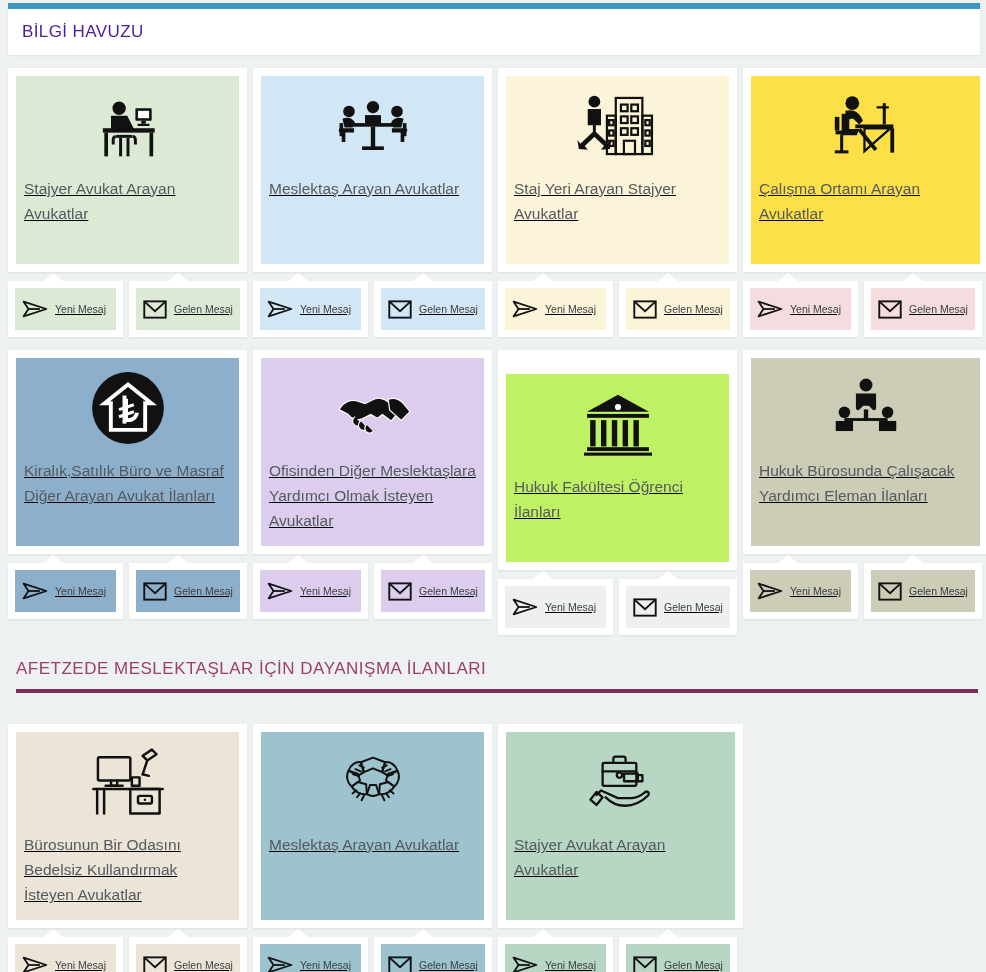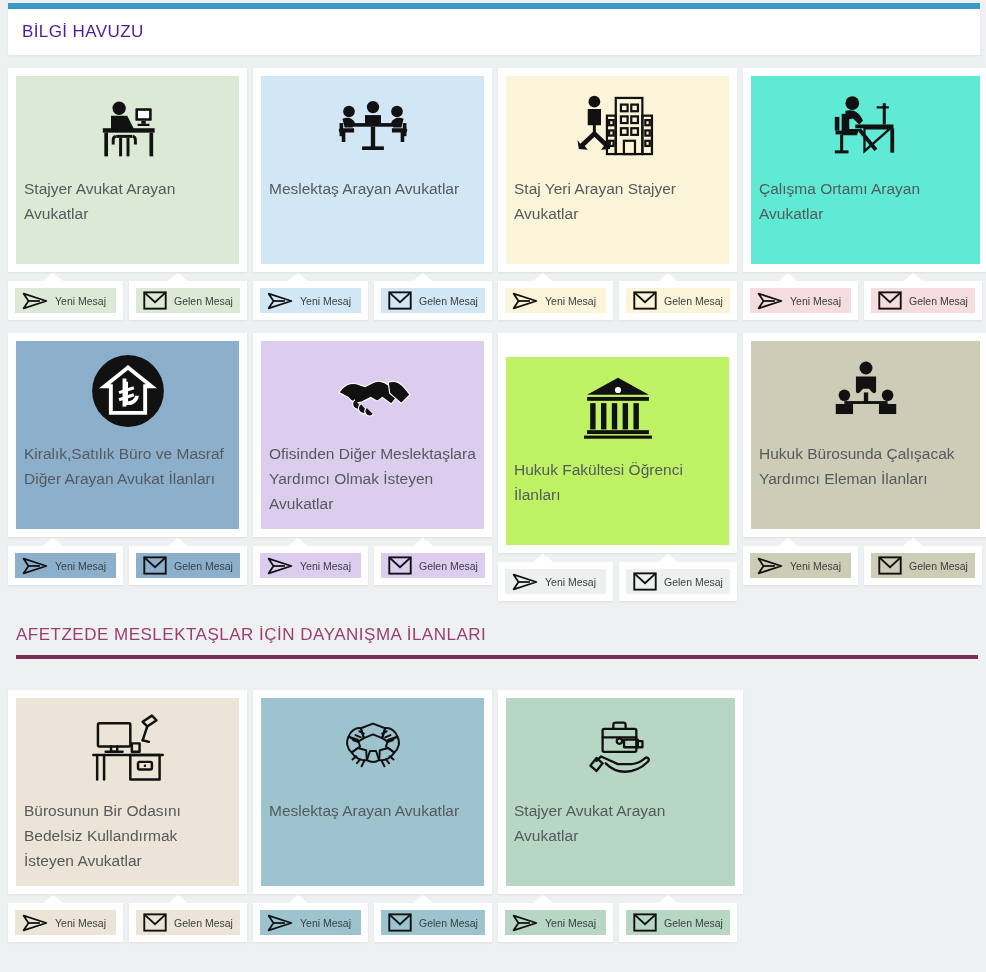--- a/index.html
+++ b/index.html
@@ -38,20 +38,21 @@
     display: flex;
     flex-wrap: nowrap;
     padding: 0 6px 0 8px;
     margin-top: 13px;
   }
   .col {
     width: 245px;
     flex: 0 0 245px;
     box-sizing: border-box;
     padding-right: 6px;
+    text-decoration: underline;
   }
   .col:last-child { padding-right: 0; }
 
   
   .tile {
     background: #ffffff;
     padding: 8px;
     box-sizing: border-box;
     box-shadow: 0 1px 2px rgba(0,0,0,0.07);
   }
@@ -88,21 +89,21 @@
     position: relative;
     background: #ffffff;
     padding: 7px;
     box-sizing: border-box;
     box-shadow: 0 1px 2px rgba(0,0,0,0.07);
     flex: 0 0 auto;
   }
   .btn-wrap.w1 { width: 115px; margin-right: 6px; }
   .btn-wrap.w2 { width: 118px; }
   .btn {
-    height: 25px;
+    height: 42px;
     box-sizing: border-box;
     display: flex;
     align-items: center;
     padding-left: 7px;
     cursor: pointer;
   }
   .btn-label {
     font-size: 10.5px;
     color: #3c4043;
     margin-left: 7px;
@@ -314,21 +315,21 @@
      <path d="M1.5 1.5 14 13 26.5 1.5" fill="none" stroke="#111" stroke-width="2.2"></path>
                 </svg>
               </span>
               <span class="btn-label">Gelen Mesaj</span>
             </div>
           </div>
         </div>
       </div>
       <div class="col">
         <div class="tile">
-          <div class="tile-inner" style="background: #5eead4;">
+          <div class="tile-inner" style="background: #fde047;">
             <div class="tile-icon">
               <svg width="80" height="70" viewBox="0 0 104 92">
                 <g fill="#111">
      <circle cx="34" cy="16" r="9"></circle>
      <path d="M25 26c12-3 19 3 23 13l-5 5-8-8-10 2z"></path>
      <path d="M20 30h10v24H20z"></path>
      <path d="M21 50h22l-3 8H21z"></path>
      <rect x="11" y="34" width="6" height="18"></rect>
      <path d="M12 52h16v5H12z"></path>
      <rect x="18" y="57" width="4" height="22"></rect>

